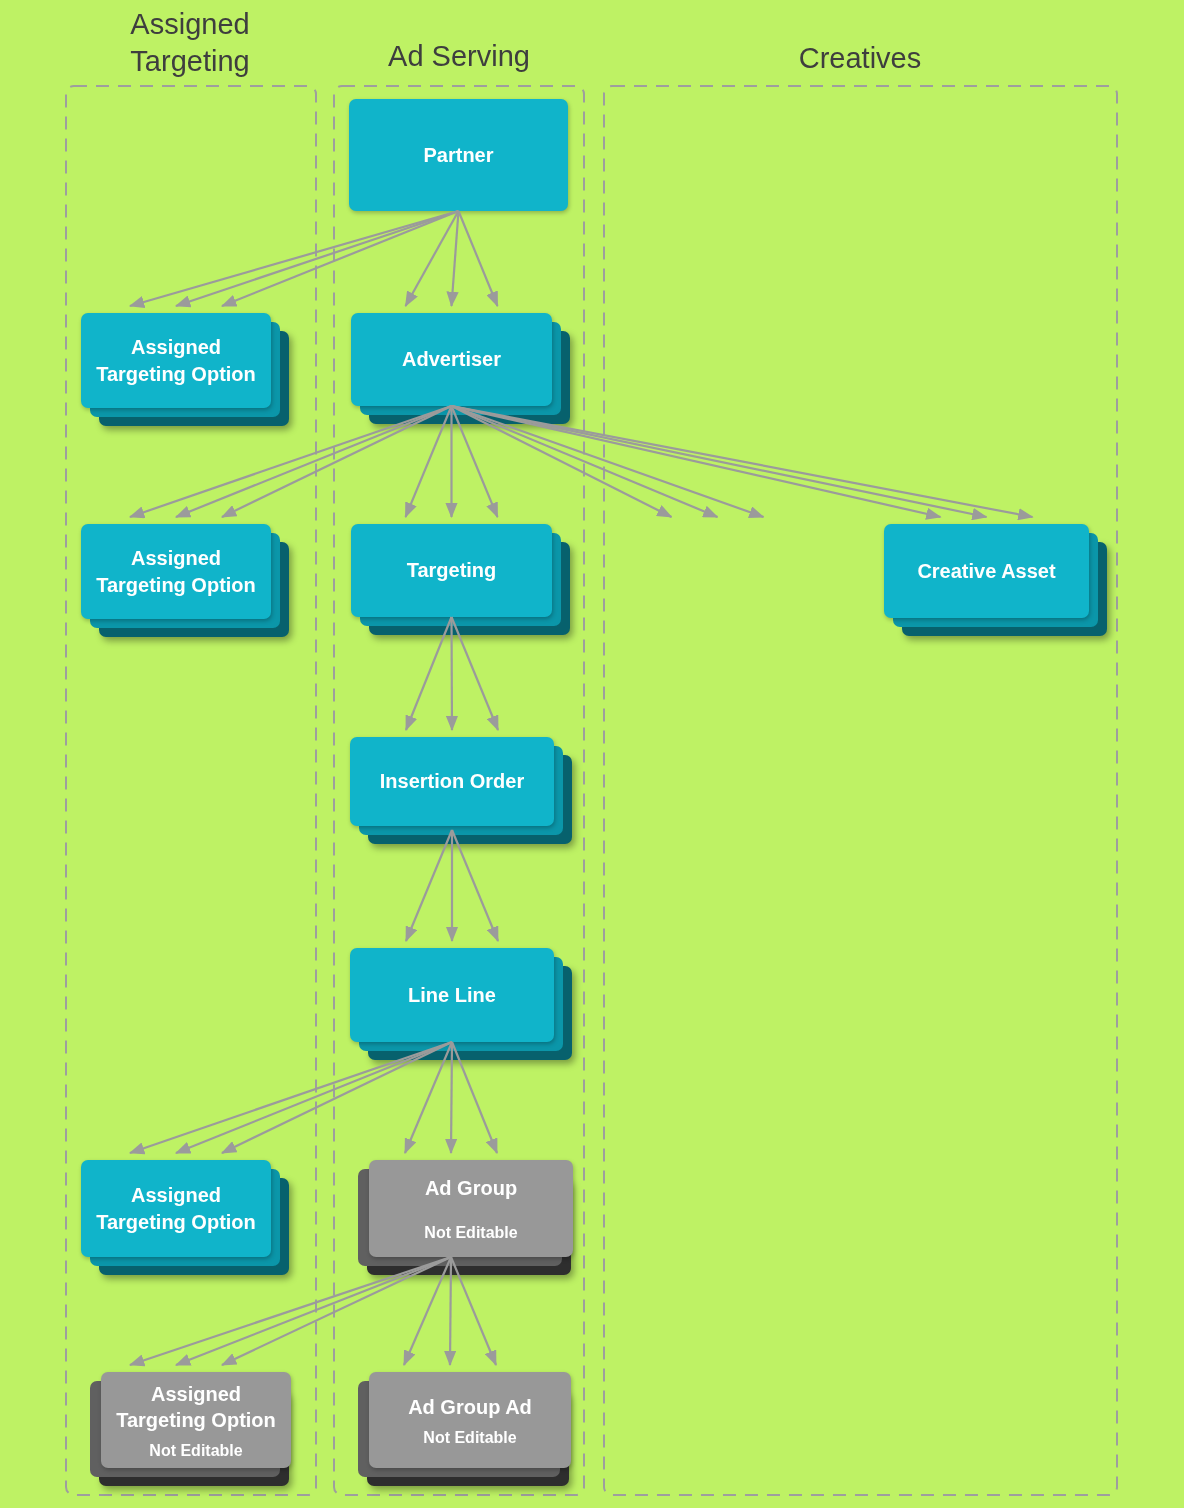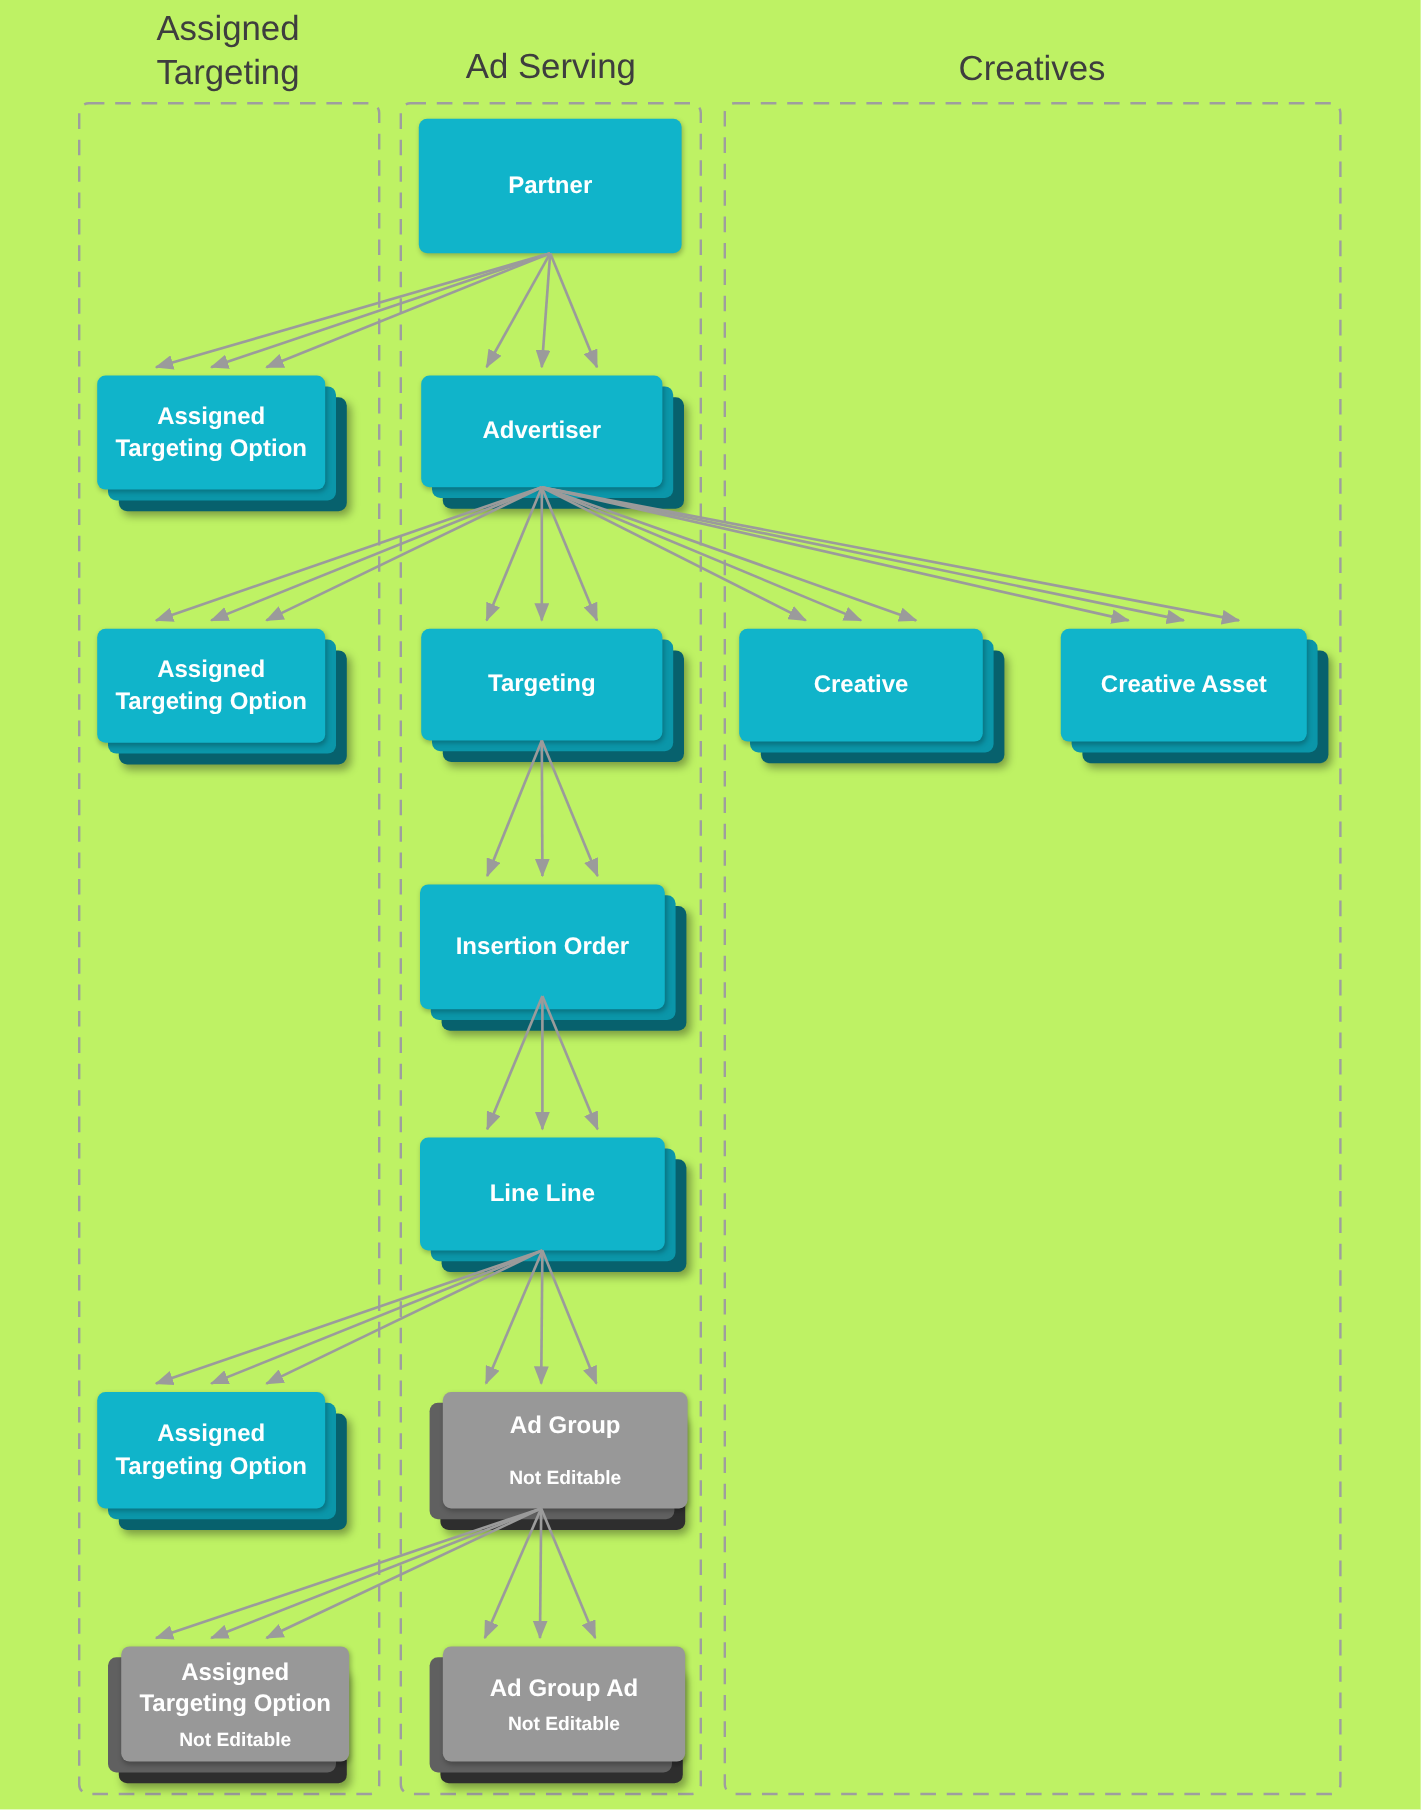--- a/index.html
+++ b/index.html
@@ -119,37 +119,30 @@
   </div>
 
   <div class="node teal" style="left:351px;top:524px;width:201px;height:93px;">
     <div class="layer l3"></div>
     <div class="layer l2"></div>
     <div class="card">
         <span class="label">Targeting</span>
       </div>
   </div>
 
-  <div class="node teal" style="left:616px;top:524px;width:203px;height:94px;">
-    <div class="layer l3"></div>
-    <div class="layer l2"></div>
-    <div class="card">
-        <span class="label">Creative</span>
-      </div>
-  </div>
 
   <div class="node teal" style="left:884px;top:524px;width:205px;height:94px;">
     <div class="layer l3"></div>
     <div class="layer l2"></div>
     <div class="card">
         <span class="label">Creative Asset</span>
       </div>
   </div>
 
-  <div class="node teal" style="left:350px;top:737px;width:204px;height:104px;">
+  <div class="node teal" style="left:350px;top:737px;width:204px;height:89px;">
     <div class="layer l3"></div>
     <div class="layer l2"></div>
     <div class="card">
         <span class="label">Insertion Order</span>
       </div>
   </div>
 
   <div class="node teal" style="left:350px;top:948px;width:204px;height:94px;">
     <div class="layer l3"></div>
     <div class="layer l2"></div>

